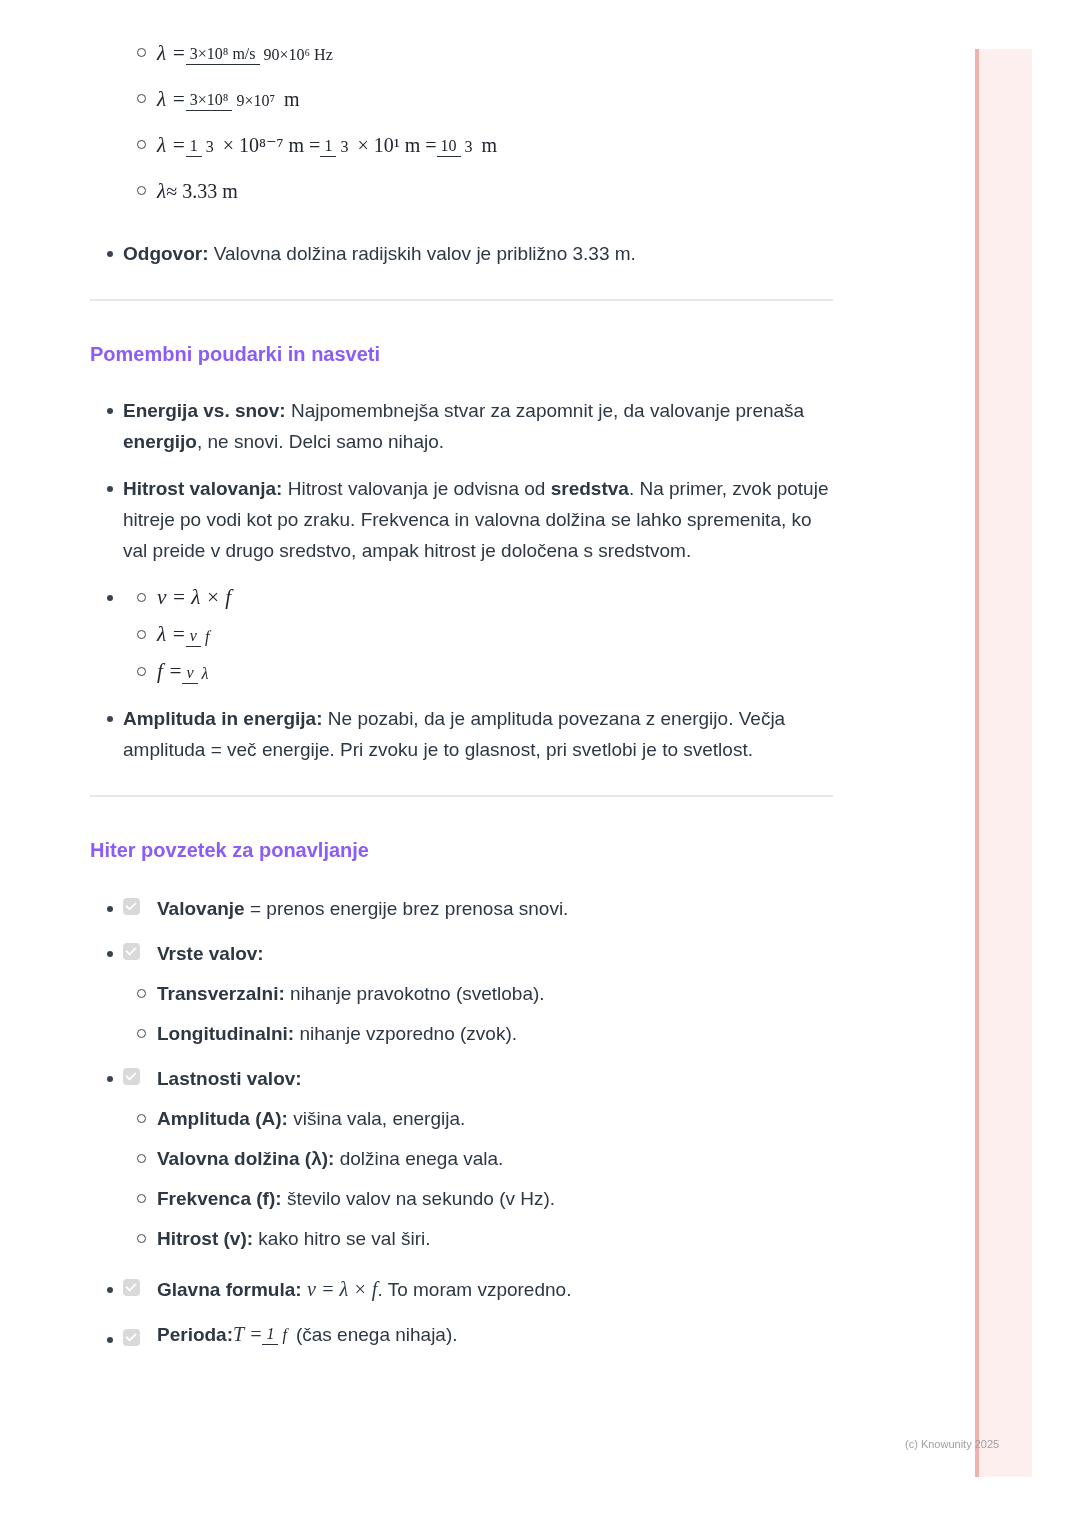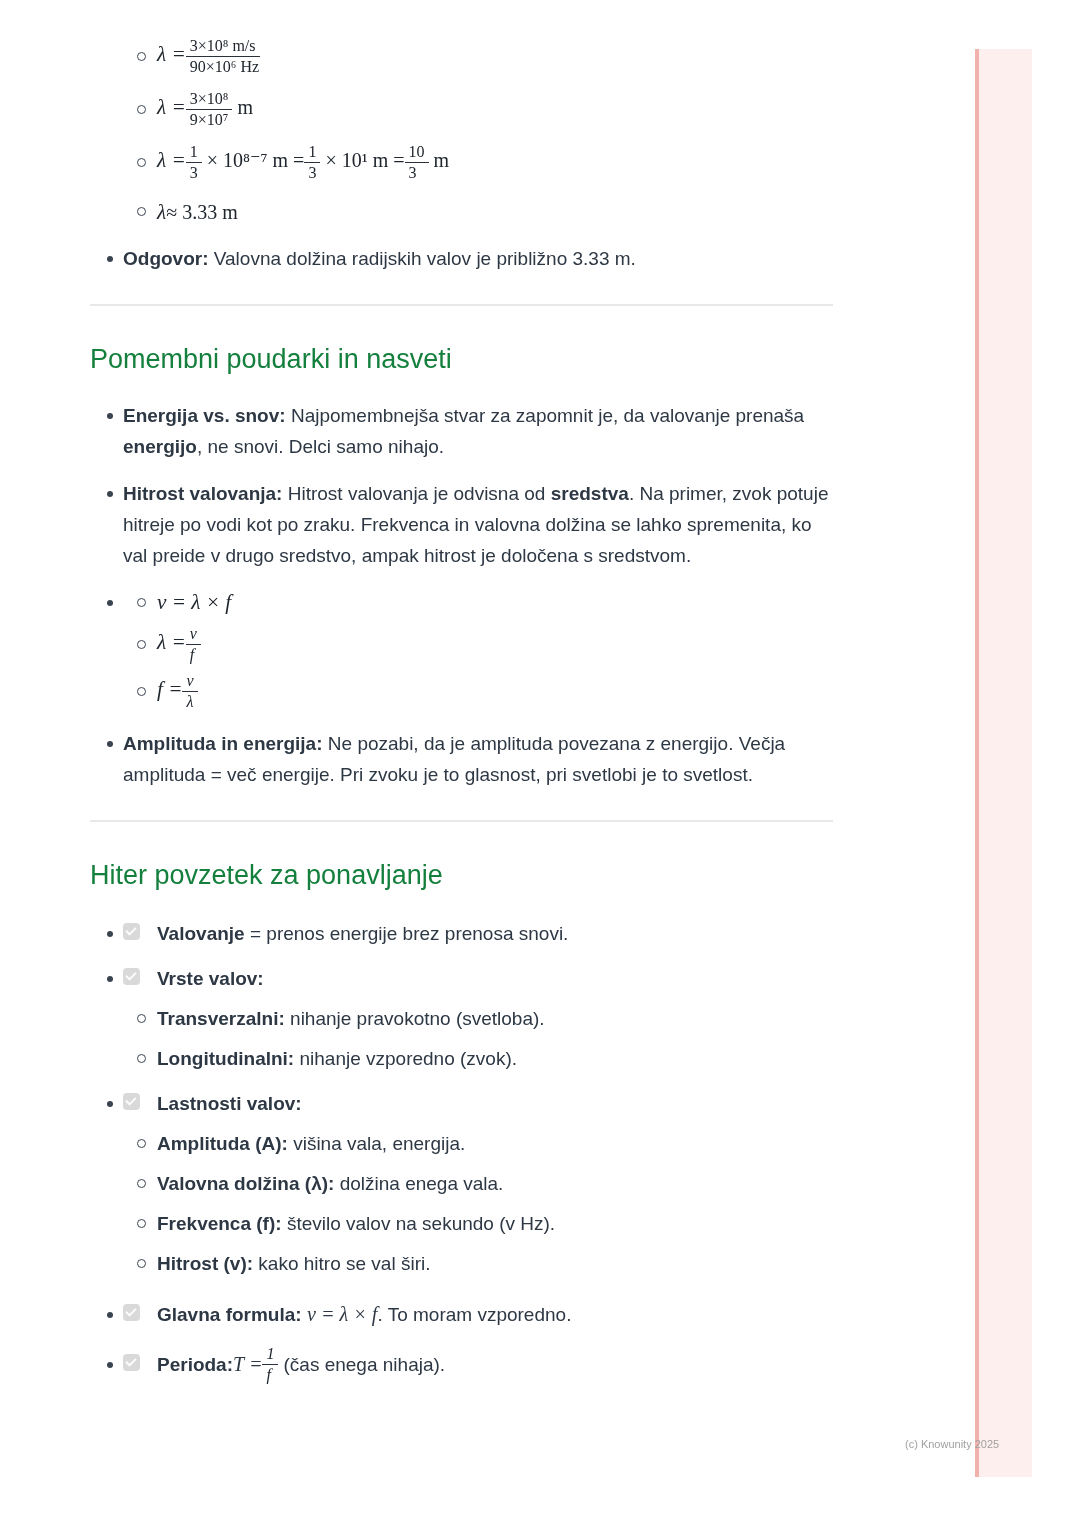--- a/index.html
+++ b/index.html
@@ -16,46 +16,46 @@
   .mline{position:relative;padding-left:67px;display:flex;align-items:center;
     font-family:"Liberation Serif","DejaVu Serif",serif;font-size:20px;color:#20262e;}
   .mline > span{margin-right:7px;}
   .worked .mline{margin-bottom:12px;min-height:34px;}
   .ring{position:absolute;left:47px;top:50%;margin-top:-5px;width:7px;height:7px;
     border:1.6px solid #3a4450;border-radius:50%;background:#fff;}
 
   .seg-b{font-weight:700;}
   .seg-m{font-family:"Liberation Serif","DejaVu Serif",serif;font-style:italic;font-size:1.06em;}
   .seg-t{}
-  .frac{display:inline-flex;flex-direction:column;align-items:flex-start;vertical-align:middle;
+  .frac{display:inline-flex;flex-direction:row;align-items:flex-end;vertical-align:middle;
     font-family:"Liberation Serif","DejaVu Serif",serif;font-style:normal;
     font-size:16px;line-height:20px;margin:0 5px 0 0;color:#20262e;}
   .frac .num{padding:0 4px;border-bottom:1.4px solid #2a313a;}
   .frac .den{padding:0 4px;}
   .frac.it{font-style:italic;}
 
   
   .li{position:relative;padding-left:33px;margin-top:16px;}
   .li.first{margin-top:24px;}
   .dot{position:absolute;left:17px;top:13px;width:6px;height:6px;border-radius:50%;background:#3a4450;}
   .li.sub{padding-left:67px;margin-top:9px;}
   .li.sub.mrow{margin-top:6px;}
-  .li.answer{margin-top:14px;}
+  .li.answer{margin-top:30px;}
 
   
   .li.check{padding-left:67px;margin-top:14px;}
   .li.check.first{margin-top:26px;}
   .li.check.gap{margin-top:20px;}
   .cbox{position:absolute;left:33px;top:5px;width:17px;height:17px;background:#d9d9d9;border-radius:4px;}
   .cbox::after{content:"";position:absolute;left:3px;top:4px;width:8px;height:4px;
     border-left:2px solid rgba(255,255,255,.9);border-bottom:2px solid rgba(255,255,255,.9);
     transform:rotate(-45deg);}
 
   .divider{border:none;border-top:2px solid #e8e8e8;width:743px;margin:30px 0 0 0;}
-  h2.section{color:#15803d;font-size:27px;line-height:34px;font-weight:400;margin:36px 0 0 0;}
+  h2.section{color:#8b5cf6;font-size:20px;line-height:34px;font-weight:700;margin:36px 0 0 0;}
 
   
   .rail{position:absolute;left:975px;top:49px;width:53px;height:1428px;
     background:#fdefee;border-left:4px solid #f1b2ad;z-index:1;}
   .copyright{position:absolute;left:905px;top:1437px;font-size:11px;line-height:15px;
     color:#a3a0a0;z-index:2;white-space:nowrap;}
 </style>
 </head>
 <body>
 

